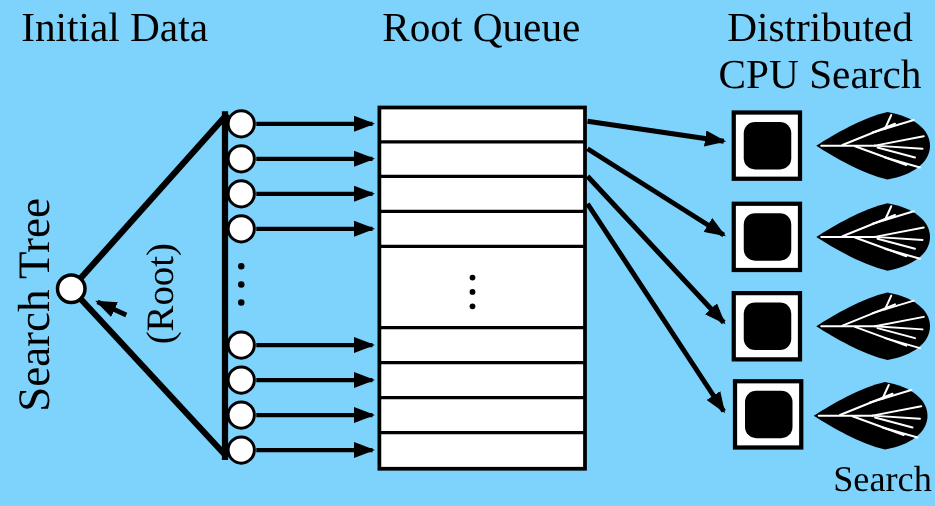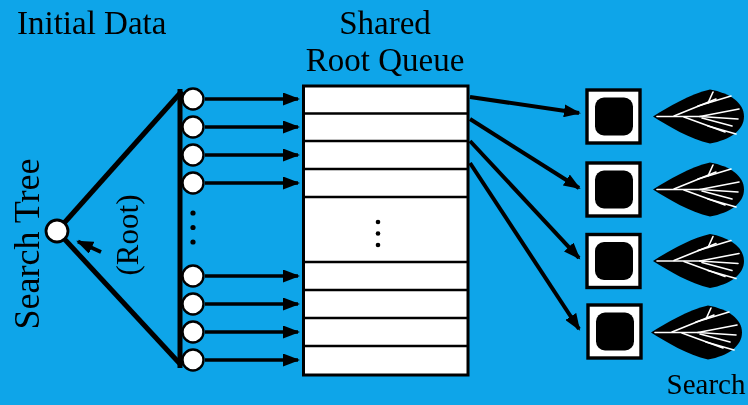--- a/index.html
+++ b/index.html
@@ -1,17 +1,17 @@
 <!DOCTYPE html>
 <html><head>
 <meta charset="utf-8">
 <style>
   html,body{margin:0;padding:0;background:#ffffff;}
   #stage{
-    position:relative;width:748px;height:405px;background:#0ea5e9;
+    position:relative;width:748px;height:405px;background:#7dd3fc;
     overflow:hidden;font-family:"Liberation Serif","DejaVu Serif",serif;color:#000;
   }
   #stage svg{position:absolute;left:0;top:0;}
   .title{position:absolute;font-size:33px;line-height:37px;white-space:nowrap;}
   .title.centered{transform:translateX(-50%);text-align:center;}
   .vlabel{position:absolute;white-space:nowrap;transform:translate(-50%,-50%) rotate(-90deg);}
   .hlabel{position:absolute;white-space:nowrap;transform:translate(-50%,-50%);}
 </style>
 </head>
 <body>
@@ -119,24 +119,27 @@
       <use href="#fan-sym" x="652" y="231.5"></use>
       <use href="#fan-sym" x="650" y="303"></use>
     </g>
   </svg>
 
   <div class="title" style="left:17px;top:5px;">
     <div>Initial Data</div>
   </div>
 
   <div class="title centered" style="left:385px;top:5px;">
-    <div>Shared</div>
     <div>Root Queue</div>
   </div>
 
+  <div class="title centered" style="left:656px;top:5px;">
+    <div>Distributed</div>
+    <div>CPU Search</div>
+  </div>
 
   <div class="vlabel" style="left:27px;top:244px;font-size:36px;">Search Tree</div>
 
   <div class="vlabel" style="left:128px;top:235px;font-size:31px;">(Root)</div>
 
   <div class="hlabel" style="left:706px;top:384px;font-size:29px;">Search</div>
 
 </div>
 
 </body></html>

